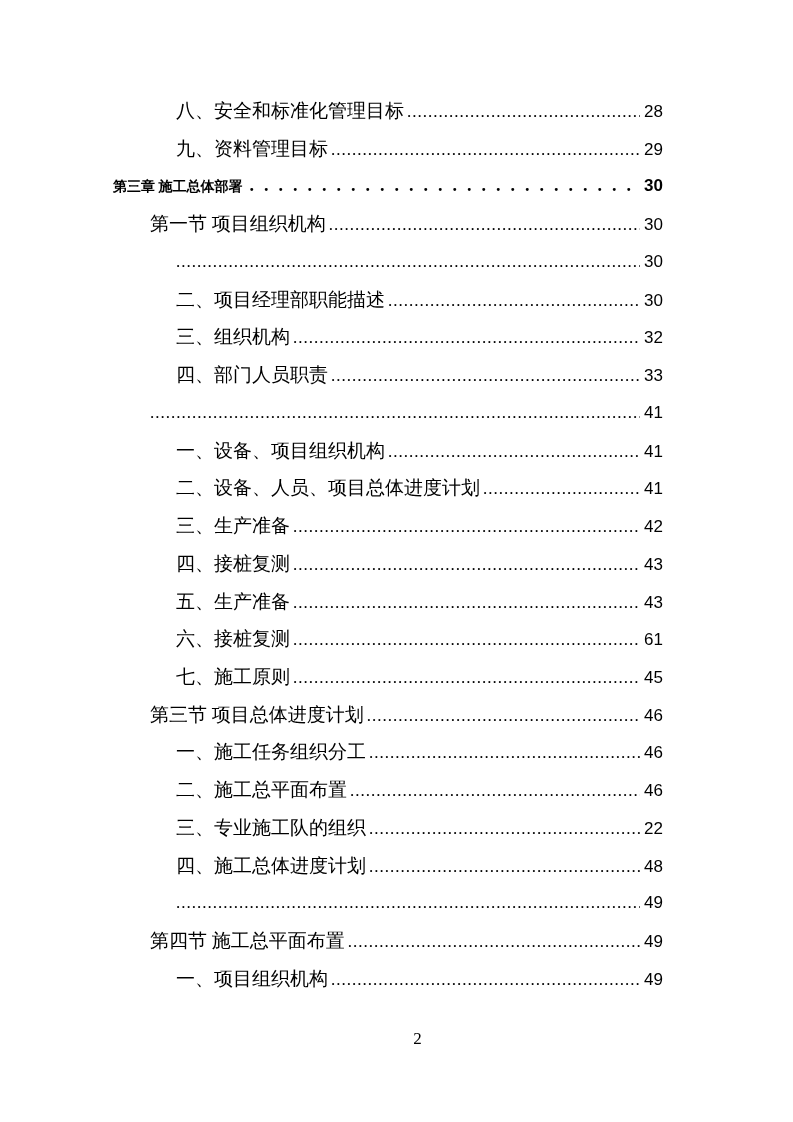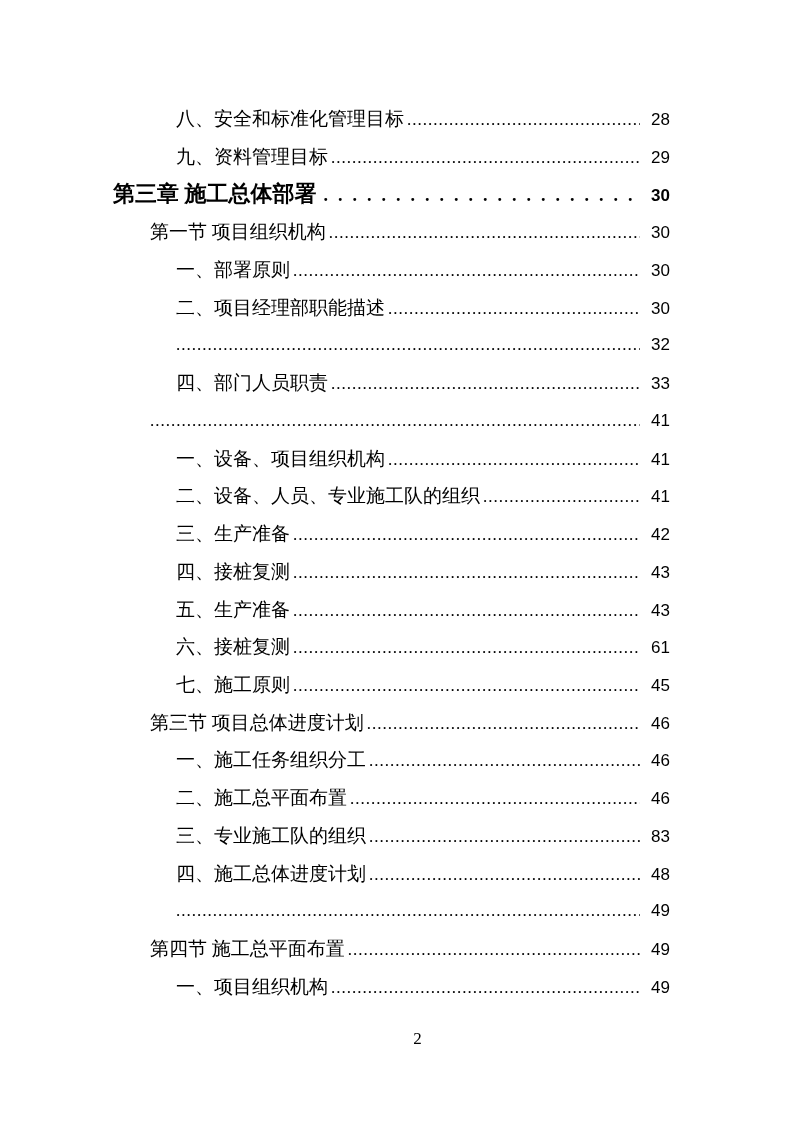--- a/index.html
+++ b/index.html
@@ -12,21 +12,21 @@
     width: 793px;
     height: 1122px;
     background: #ffffff;
     color: #000000;
     font-family: "Liberation Serif", "DejaVu Serif", serif;
     overflow: hidden;
   }
   .toc {
     position: absolute;
     left: 113px;
-    top: 100px;
+    top: 92px;
     width: 557px; 
   }
   .toc-row {
     display: flex;
     align-items: baseline;
     height: 37.74px;
     line-height: 37.74px;
     white-space: nowrap;
   }
   .toc-title {
@@ -38,27 +38,26 @@
     flex: 1 1 auto;
     overflow: hidden;
     white-space: nowrap;
     font-size: 17px;
     letter-spacing: 1px;
     margin-right: 4px;
   }
   .toc-page {
     flex: 0 0 auto;
     min-width: 26px;
-    text-align: right;
     font-size: 17px;
     font-family: "Liberation Sans", "DejaVu Sans", sans-serif;
   }
   
   .lvl-chapter { font-weight: bold; }
-  .lvl-chapter .toc-title { font-size: 22px; }
+  .lvl-chapter .toc-title { font-size: 14px; }
   .lvl-chapter .toc-dots {
     font-size: 18px;
     letter-spacing: 10px;
     margin-left: 4px;
   }
   .lvl-chapter .toc-page { font-weight: bold; }
   .lvl-section { padding-left: 37px; }
   .lvl-item    { padding-left: 63px; }
 
   .page-footer {
@@ -95,49 +94,49 @@
     <span class="toc-title">第三章 施工总体部署</span>
     <span class="toc-dots">............................................................................................................................................................................................................................................................................................................</span>
     <span class="toc-page">30</span>
   </div>
       <div class="toc-row lvl-section">
     <span class="toc-title">第一节 项目组织机构</span>
     <span class="toc-dots">............................................................................................................................................................................................................................................................................................................</span>
     <span class="toc-page">30</span>
   </div>
       <div class="toc-row lvl-item">
-    <span class="toc-title">一、部署原则</span>
     <span class="toc-dots">............................................................................................................................................................................................................................................................................................................</span>
     <span class="toc-page">30</span>
   </div>
       <div class="toc-row lvl-item">
     <span class="toc-title">二、项目经理部职能描述</span>
     <span class="toc-dots">............................................................................................................................................................................................................................................................................................................</span>
     <span class="toc-page">30</span>
   </div>
       <div class="toc-row lvl-item">
+    <span class="toc-title">三、组织机构</span>
     <span class="toc-dots">............................................................................................................................................................................................................................................................................................................</span>
     <span class="toc-page">32</span>
   </div>
       <div class="toc-row lvl-item">
     <span class="toc-title">四、部门人员职责</span>
     <span class="toc-dots">............................................................................................................................................................................................................................................................................................................</span>
     <span class="toc-page">33</span>
   </div>
       <div class="toc-row lvl-section">
     <span class="toc-dots">............................................................................................................................................................................................................................................................................................................</span>
     <span class="toc-page">41</span>
   </div>
       <div class="toc-row lvl-item">
     <span class="toc-title">一、设备、项目组织机构</span>
     <span class="toc-dots">............................................................................................................................................................................................................................................................................................................</span>
     <span class="toc-page">41</span>
   </div>
       <div class="toc-row lvl-item">
-    <span class="toc-title">二、设备、人员、专业施工队的组织</span>
+    <span class="toc-title">二、设备、人员、项目总体进度计划</span>
     <span class="toc-dots">............................................................................................................................................................................................................................................................................................................</span>
     <span class="toc-page">41</span>
   </div>
       <div class="toc-row lvl-item">
     <span class="toc-title">三、生产准备</span>
     <span class="toc-dots">............................................................................................................................................................................................................................................................................................................</span>
     <span class="toc-page">42</span>
   </div>
       <div class="toc-row lvl-item">
     <span class="toc-title">四、接桩复测</span>
@@ -170,21 +169,21 @@
     <span class="toc-page">46</span>
   </div>
       <div class="toc-row lvl-item">
     <span class="toc-title">二、施工总平面布置</span>
     <span class="toc-dots">............................................................................................................................................................................................................................................................................................................</span>
     <span class="toc-page">46</span>
   </div>
       <div class="toc-row lvl-item">
     <span class="toc-title">三、专业施工队的组织</span>
     <span class="toc-dots">............................................................................................................................................................................................................................................................................................................</span>
-    <span class="toc-page">83</span>
+    <span class="toc-page">22</span>
   </div>
       <div class="toc-row lvl-item">
     <span class="toc-title">四、施工总体进度计划</span>
     <span class="toc-dots">............................................................................................................................................................................................................................................................................................................</span>
     <span class="toc-page">48</span>
   </div>
       <div class="toc-row lvl-item">
     <span class="toc-dots">............................................................................................................................................................................................................................................................................................................</span>
     <span class="toc-page">49</span>
   </div>

